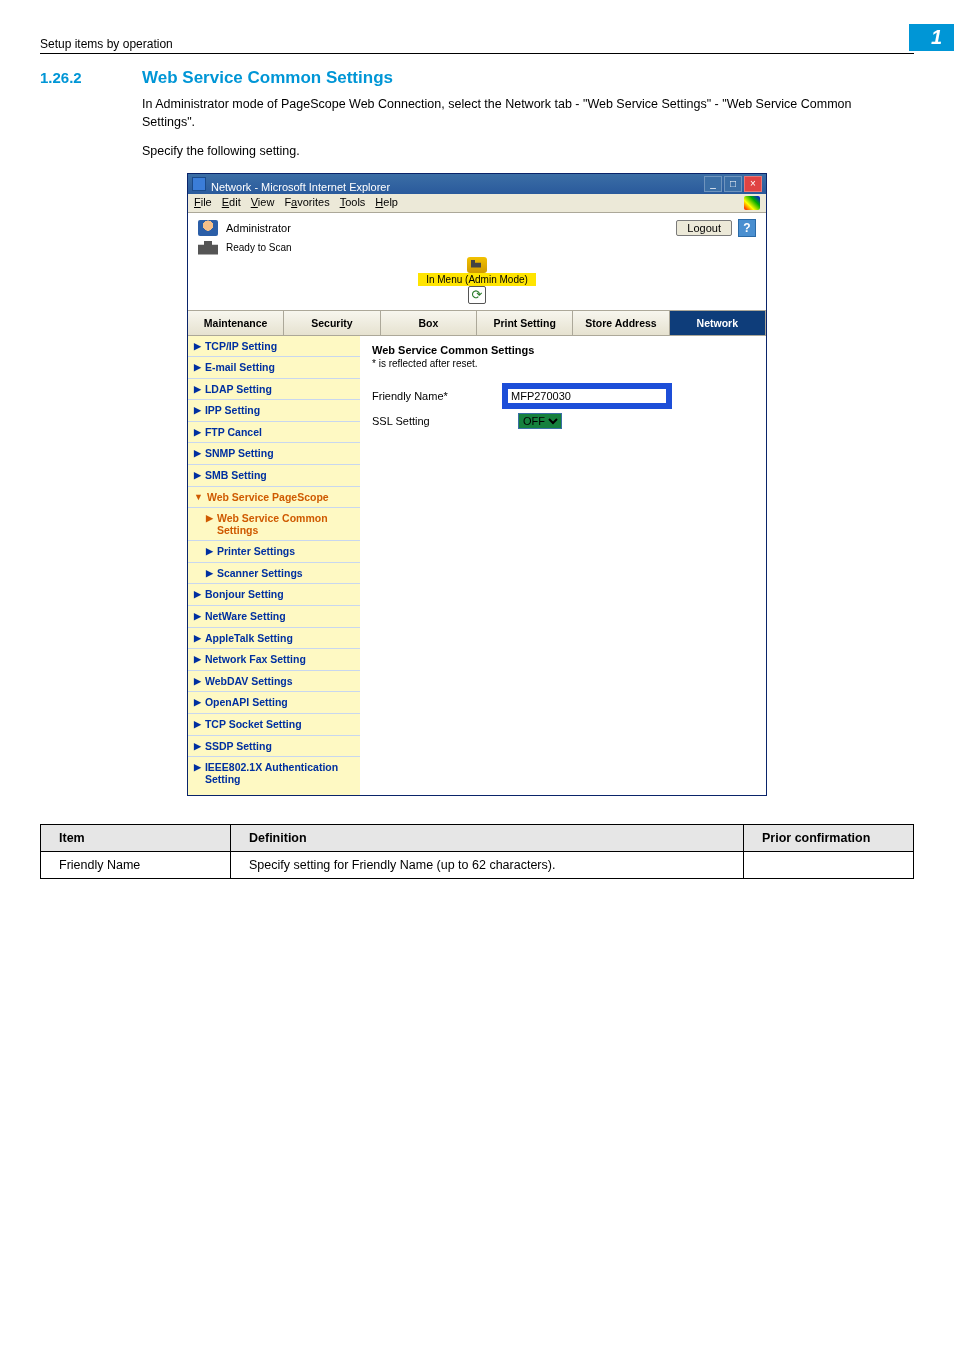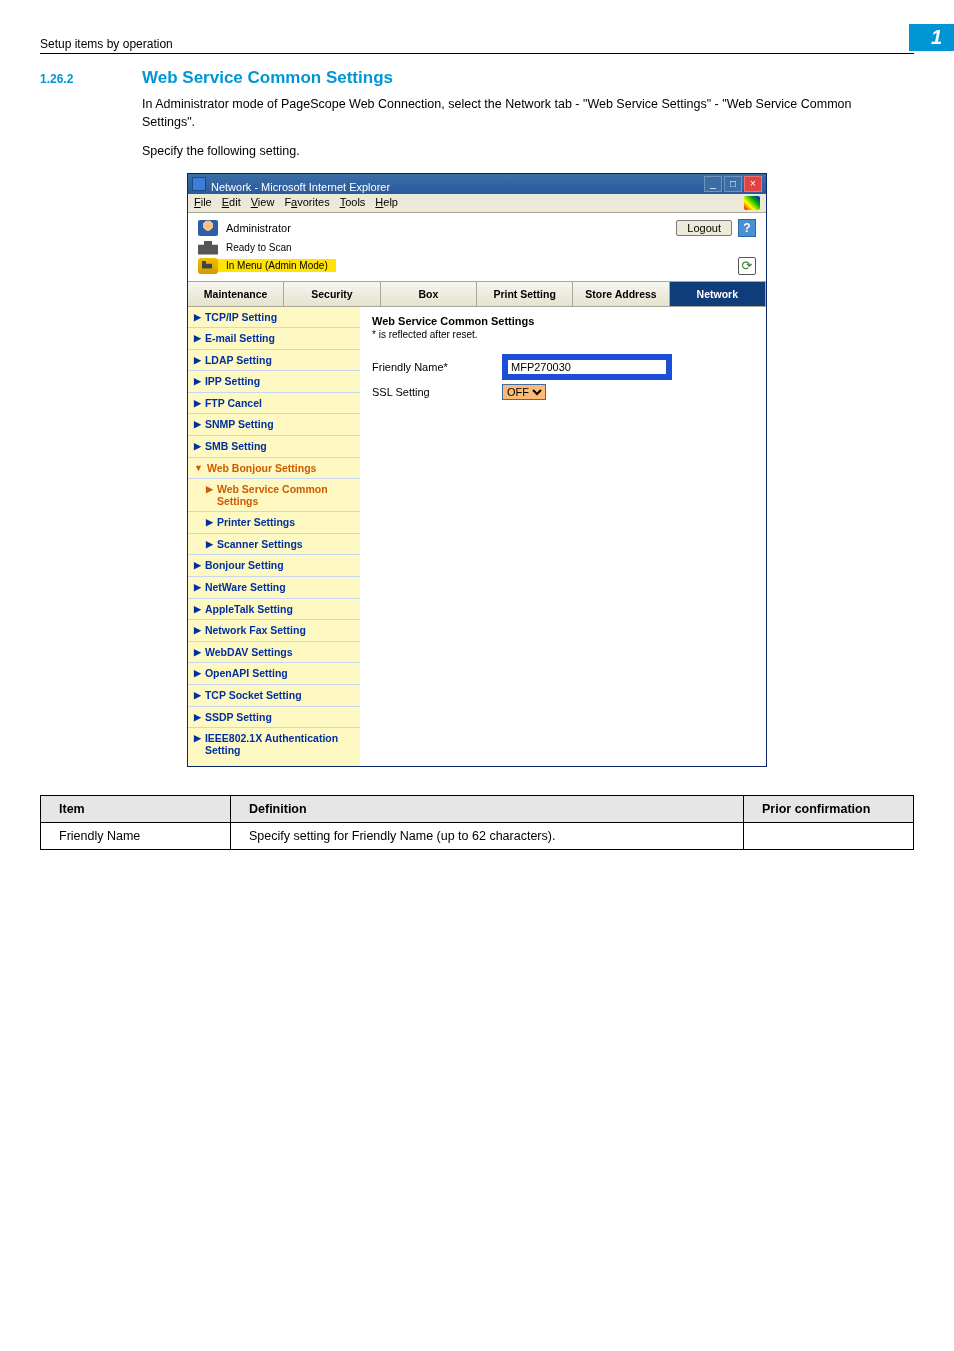--- a/index.html
+++ b/index.html
@@ -25,21 +25,21 @@
   .hdr-title { flex: 1; font-size: 12px; }
   .hdr-badge {
     background: #0096d6; color: #fff;
     font-style: italic; font-weight: bold;
     font-size: 20px; padding: 2px 12px 2px 22px;
     margin-right: -40px;
   }
 
   
   .sec-head { display: flex; gap: 30px; margin: 6px 0 8px 0; align-items: baseline; }
-  .sec-num { color: #0096d6; font-weight: bold; font-size: 12px; width: 72px; }
+  .sec-num { color: #0096d6; font-weight: bold; font-size: 15px; width: 72px; }
   .sec-title { color: #0096d6; font-weight: bold; font-size: 17px; }
   .body-text { margin-left: 102px; font-size: 12.5px; line-height: 1.4; max-width: 760px; }
   .body-text p { margin: 0 0 12px 0; }
 
   
   .ie-window {
     width: 580px;
     margin: 6px auto 28px auto;
     border: 1px solid #0a246a;
     background: #ece9d8;
@@ -85,21 +85,21 @@
   .help-sq {
     width: 18px; height: 18px; margin-left: 6px;
     background: #4a8fd0; border: 1px solid #2a6aa7;
     display:flex; align-items:center; justify-content:center;
     color:#fff; font-weight:bold; font-size:12px;
   }
 
   .status-row { display:flex; align-items:center; padding: 2px 10px; font-size: 10px; }
   .status-row .printer { width: 20px; height: 14px; margin-right: 8px;
     background: #555; clip-path: polygon(0 30%, 30% 30%, 30% 0, 70% 0, 70% 30%, 100% 30%, 100% 100%, 0 100%); }
-  .mode-row { padding: 0 10px 6px 10px; display:flex; align-items:center; }
+  .mode-row { padding: 0 10px 6px 10px; display:flex; align-items:center;flex-direction:column; }
   .mode-row .wrench { width: 20px; height: 16px; margin-right: 0;
     background: linear-gradient(#f2c100,#d09a00); border-radius: 3px;
     position:relative; }
   .mode-row .wrench::after { content:""; position:absolute; left:4px; top:3px; width:10px; height:8px;
     background:#444; clip-path: polygon(0 0,40% 0,40% 40%,100% 40%,100% 100%,0 100%); }
   .mode-label { background:#ffe400; color:#000; font-size:10px; padding: 1px 8px; }
   .mode-row .sp { flex:1; }
   .refresh-icon {
     width: 18px; height: 18px; border: 1px solid #555; border-radius:2px;
     display:flex; align-items:center; justify-content:center;
@@ -137,21 +137,21 @@
   
   .panel { flex:1; padding: 8px 12px; font-size: 11px; min-height: 420px; }
   .panel h4 { margin: 0 0 2px 0; font-size: 11px; }
   .panel .note { font-size: 10px; margin-bottom: 14px; }
   .field { display:flex; align-items:center; margin: 4px 0; }
   .field label { width: 130px; }
   .field input[type=text] {
     border: 6px solid #1d4ed8; font-size: 11px; padding: 1px 3px; width: 170px;
   }
   .field select {
-    border: 1px solid #3a6ea5; font-size: 11px; background:#fdba74;
+    border: 1px solid #3a6ea5; font-size: 11px; background:#15803d;margin-left:16px;
   }
   .btn-row { text-align: right; margin-top: 22px; padding-right: 10px; }
 
   
   .def-table {
     width: 100%; border-collapse: collapse; margin: 0 0 20px 0;
     font-size: 12.5px;
   }
   .def-table th, .def-table td {
     border: 1px solid #000; padding: 6px 18px; text-align: left; vertical-align: top; margin-left: 44px;
@@ -252,21 +252,21 @@
           <div class="item">
               <span class="tri right"></span>
               <span>SNMP Setting</span>
             </div>
           <div class="item">
               <span class="tri right"></span>
               <span>SMB Setting</span>
             </div>
           <div class="item active">
               <span class="tri down"></span>
-              <span>Web Bonjour Settings</span>
+              <span>Web Service PageScope</span>
             </div>
           <div class="item nested active">
               <span class="tri right"></span>
               <span>Web Service Common Settings</span>
             </div>
           <div class="item nested">
               <span class="tri right"></span>
               <span>Printer Settings</span>
             </div>
           <div class="item nested">

